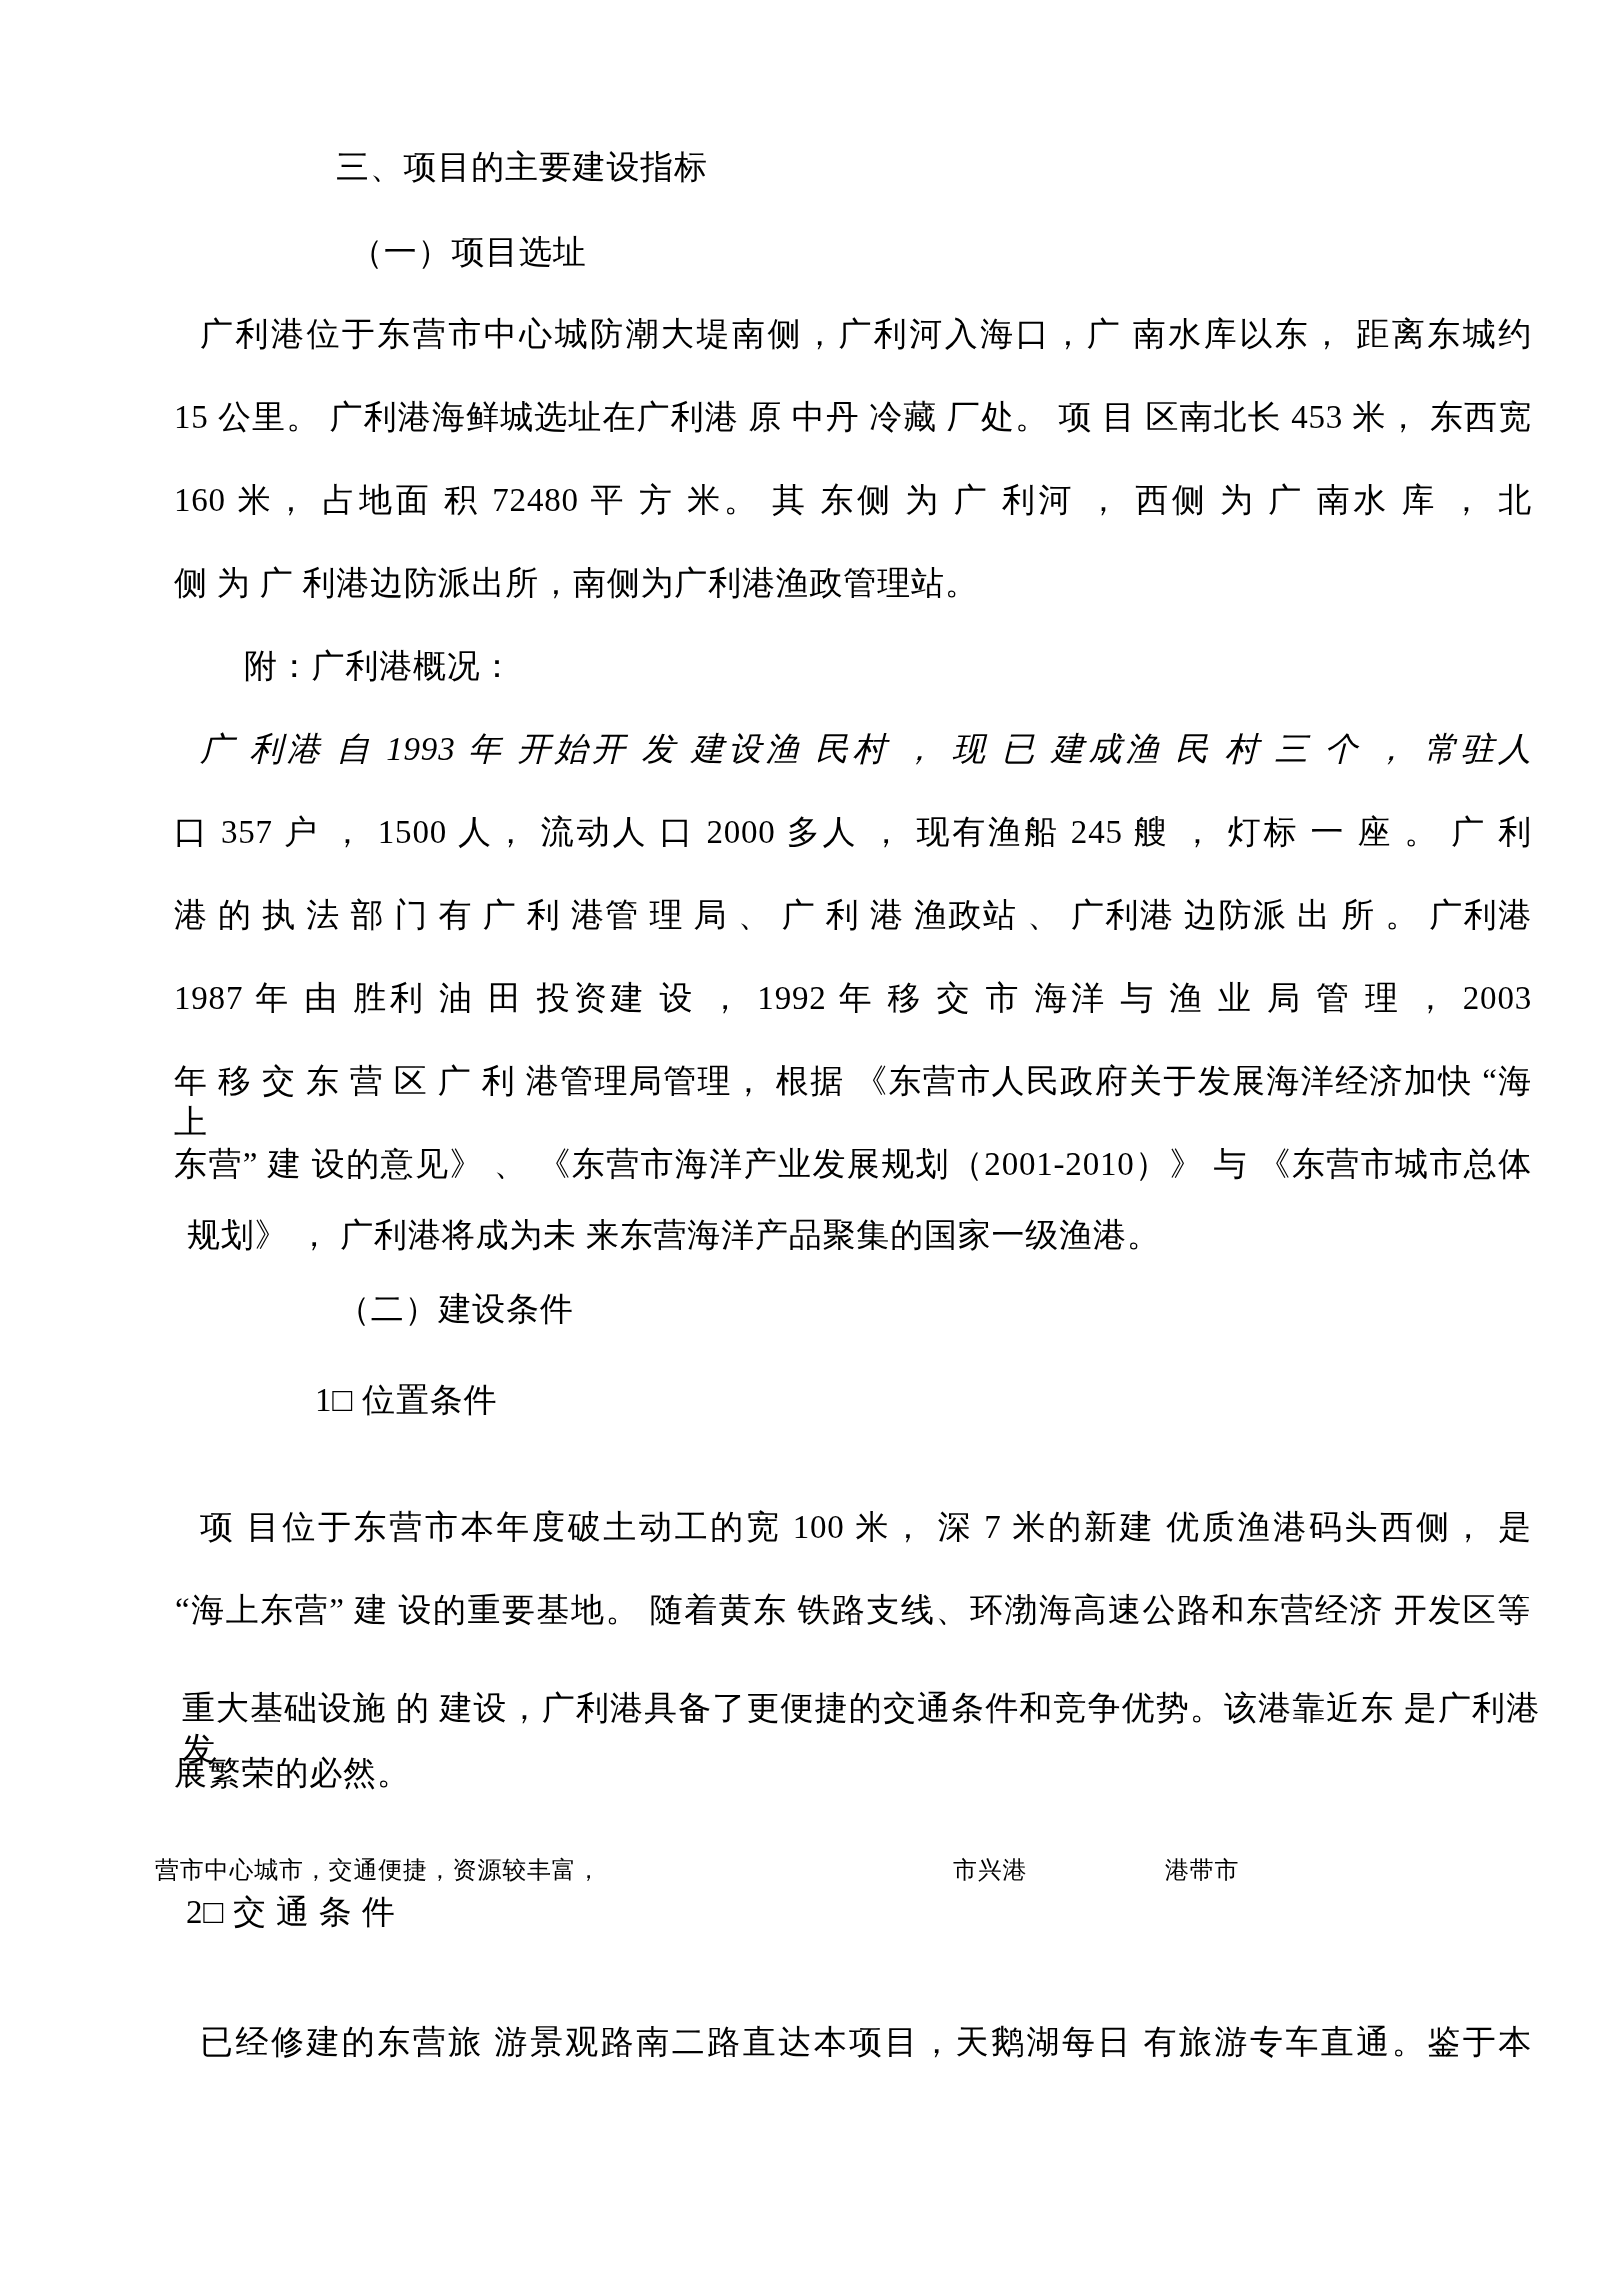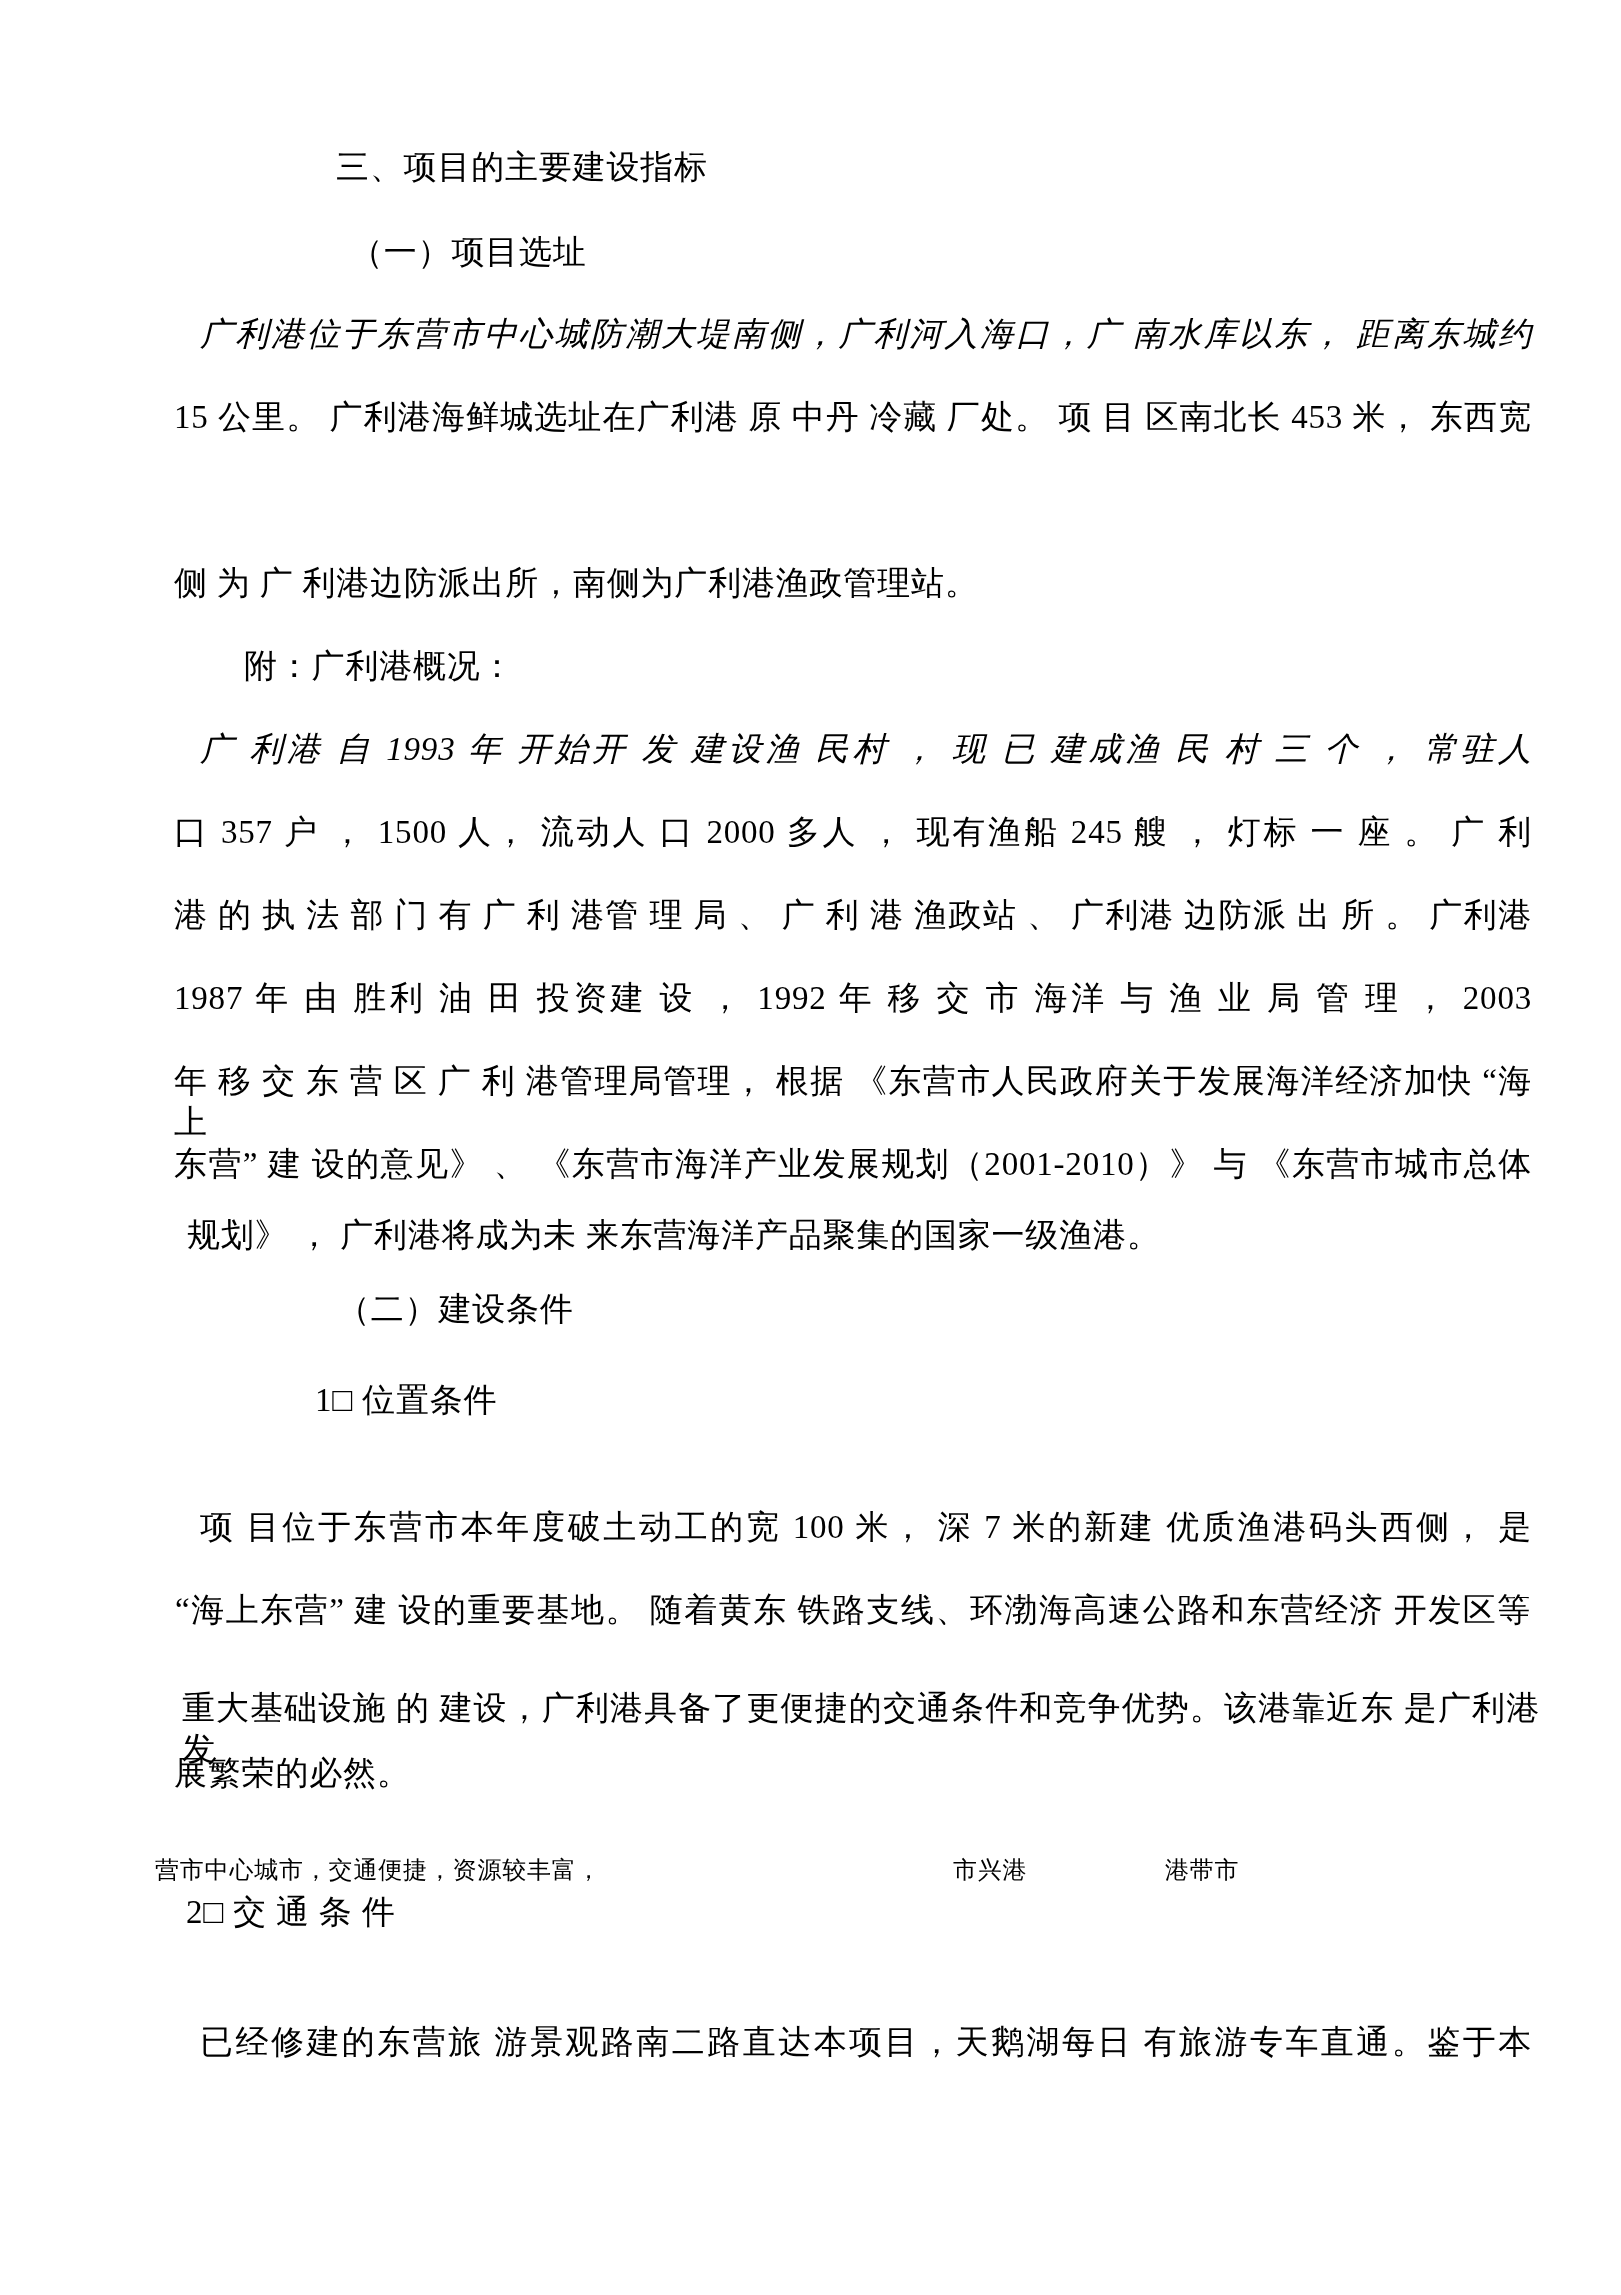--- a/index.html
+++ b/index.html
@@ -30,22 +30,23 @@
   .s{font-size:24px;line-height:36px;}
 </style>
 </head>
 <body>
 
 <div class="page">
 
   <div class="ln" style="left:336px;top:147px;">三、项目的主要建设指标</div>
   <div class="ln" style="left:350px;top:232px;">（一）项目选址</div>
 
-  <div class="ln j" style="left:200px;top:314px;width:1332px;font-style:italic;">广利港位于东营市中心城防潮大堤南侧，广利河入海口，广 南水库以东， 距离东城约</div>
+  <div class="ln j" style="left:200px;top:314px;width:1332px;">广利港位于东营市中心城防潮大堤南侧，广利河入海口，广 南水库以东， 距离东城约</div>
   <div class="ln j" style="left:174px;top:397px;width:1358px;">15 公里。 广利港海鲜城选址在广利港 原 中丹 冷藏 厂处。 项 目 区南北长 453 米， 东西宽</div>
+  <div class="ln j" style="left:174px;top:480px;width:1358px;">160 米， 占地面 积 72480 平 方 米。 其 东侧 为 广 利河 ， 西侧 为 广 南水 库 ， 北</div>
   <div class="ln" style="left:174px;top:563px;">侧 为 广 利港边防派出所，南侧为广利港渔政管理站。</div>
 
   <div class="ln" style="left:200px;top:646px;margin-left:44px;">附：广利港概况：</div>
 
   <div class="ln j" style="left:200px;top:729px;width:1332px;font-style:italic;">广 利港 自 1993 年 开始开 发 建设渔 民村 ， 现 已 建成渔 民 村 三 个 ， 常驻人</div>
   <div class="ln j" style="left:174px;top:812px;width:1358px;">口 357 户 ， 1500 人， 流动人 口 2000 多人 ， 现有渔船 245 艘 ， 灯标 一 座 。 广 利</div>
   <div class="ln j" style="left:174px;top:895px;width:1358px;">港 的 执 法 部 门 有 广 利 港管 理 局 、 广 利 港 渔政站 、 广利港 边防派 出 所 。 广利港</div>
   <div class="ln j" style="left:174px;top:978px;width:1358px;">1987 年 由 胜利 油 田 投资建 设 ， 1992 年 移 交 市 海洋 与 渔 业 局 管 理 ， 2003</div>
   <div class="ln j" style="left:174px;top:1061px;width:1358px;">年 移 交 东 营 区 广 利 港管理局管理， 根据 《东营市人民政府关于发展海洋经济加快 “海上</div>
   <div class="ln j" style="left:174px;top:1144px;width:1358px;">东营” 建 设的意见》 、 《东营市海洋产业发展规划（2001-2010）》 与 《东营市城市总体</div>

